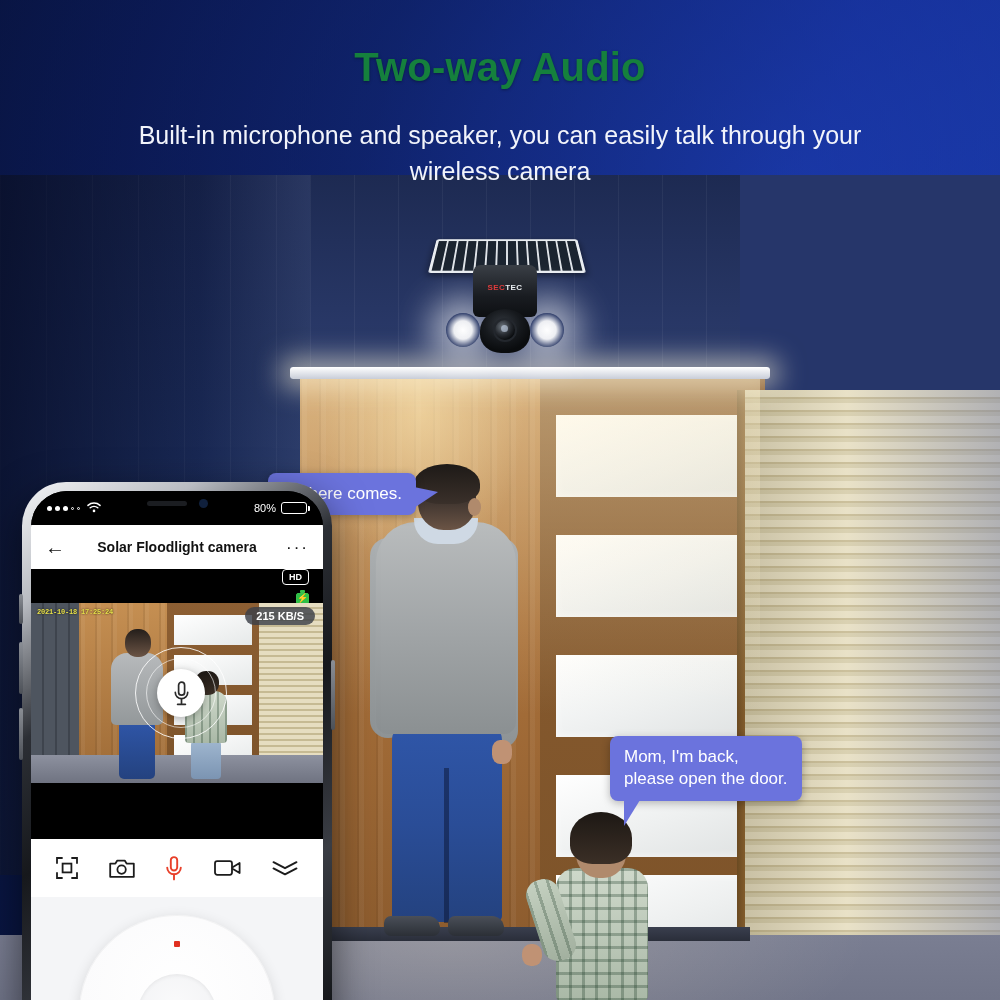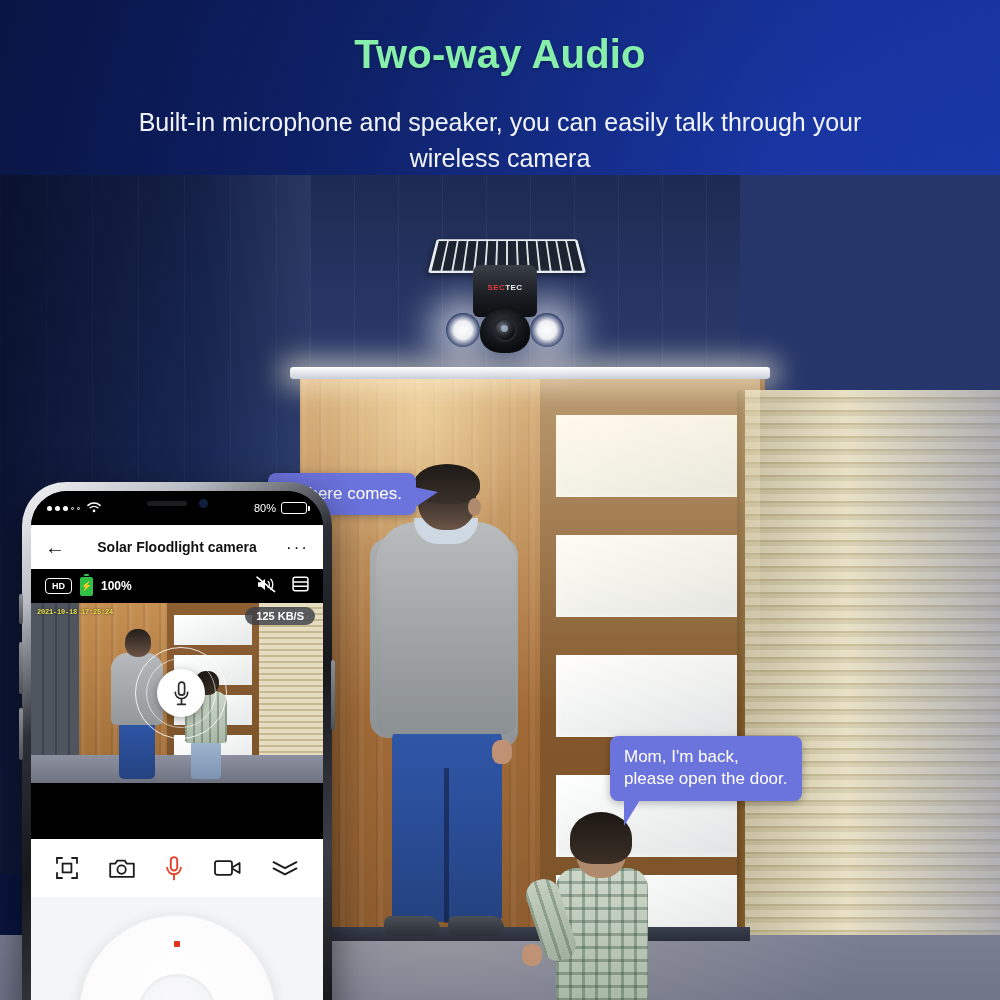--- a/index.html
+++ b/index.html
@@ -19,22 +19,22 @@
   }
   .bg-sky-tint {
     position:absolute; inset:0;
     background:linear-gradient(105deg, #071030 0%, #0b1a4e 32%, #16309a 68%, #1c41b8 100%);
     opacity:.55;
   }
 
   
   .header { position:absolute; left:0; top:0; width:1000px; text-align:center; z-index:40; }
   .title {
-    font-size:40px; font-weight:bold; color:#86efac; letter-spacing:.2px;
-    margin-top:32px; text-shadow:0 1px 3px rgba(0,0,0,.35);
+    font-size:40px; font-weight:bold; color:#15803d; letter-spacing:.2px;
+    margin-top:45px; text-shadow:0 1px 3px rgba(0,0,0,.35);
   }
   .subtitle {
     font-size:25px; color:#f2f4fb; line-height:1.45; margin-top:27px;
     font-weight:300; max-width:760px; margin-left:auto; margin-right:auto;
   }
 
   
   .scene { position:absolute; left:0; top:175px; width:1000px; height:825px; overflow:hidden; }
 
   
@@ -362,21 +362,21 @@
   .nav-back { font-size:20px; color:#111; line-height:1; }
   .nav-title {
     position:absolute; left:0; right:0; text-align:center;
     font-size:14px; font-weight:bold; color:#111;
     pointer-events:none;
   }
   .nav-more { margin-left:auto; font-size:17px; color:#111; letter-spacing:2px; line-height:1; }
 
   
   .info-row {
-    height:34px; background:#000; display:flex; align-items:center; padding:0 14px; gap:8px;
+    height:34px; background:#000; display:flex; align-items:flex-end; padding:0 14px; gap:8px;flex-direction:column;
   }
   .hd-badge {
     border:1.5px solid #fff; border-radius:4px; color:#fff;
     font-size:9px; font-weight:bold; padding:2px 6px;
   }
   .batt-green {
     width:13px; height:19px; border:1.5px solid #35c24a; border-radius:2px;
     background:#2fbf45; position:relative; display:flex; align-items:center; justify-content:center;
   }
   .batt-green:before{
@@ -650,21 +650,21 @@
           <div class="v-man-body"></div>
           <div class="v-man-head"></div>
         </div>
         <div class="v-boy">
           <div class="v-boy-legs"></div>
           <div class="v-boy-body"></div>
           <div class="v-boy-head"></div>
         </div>
 
         <div class="vid-ts">2021-10-18 17:25:24</div>
-        <div class="kbs-pill">125 KB/S</div>
+        <div class="kbs-pill">215 KB/S</div>
 
         <div class="mic-ripple">
           <span class="ring r1"></span>
           <span class="ring r2"></span>
           <span class="mic-core">
             <svg width="17" height="25" viewBox="0 0 17 25" fill="none">
               <rect x="5.6" y="1.2" width="6" height="13" rx="3" stroke="#2a2a2a" stroke-width="1.7"></rect>
               <path d="M2.3 11.4c0 3.4 2.8 6.2 6.2 6.2s6.2-2.8 6.2-6.2" stroke="#2a2a2a" stroke-width="1.7" stroke-linecap="round"></path>
               <path d="M8.5 17.8v4.6" stroke="#2a2a2a" stroke-width="1.7" stroke-linecap="round"></path>
               <path d="M4.6 23.3h7.8" stroke="#2a2a2a" stroke-width="1.7" stroke-linecap="round"></path>

